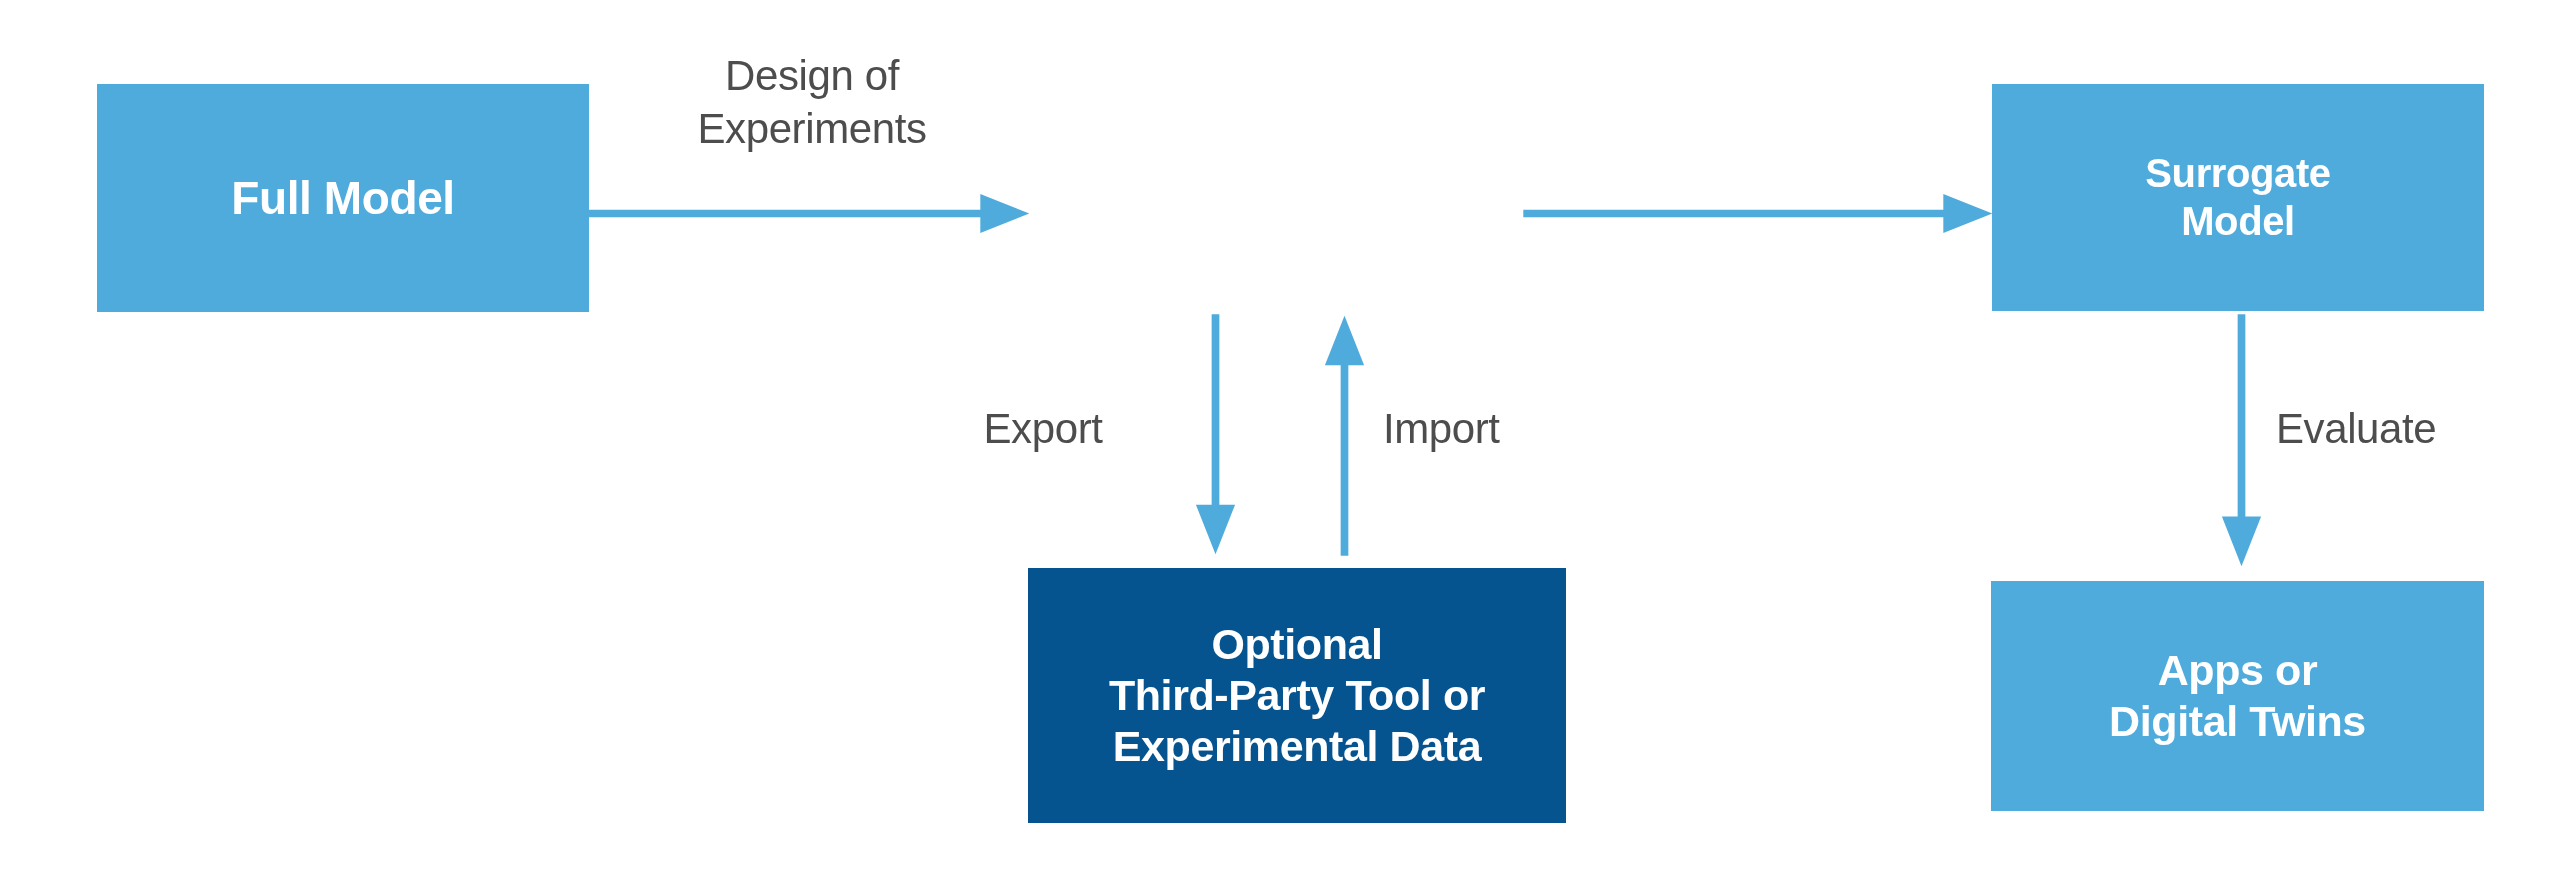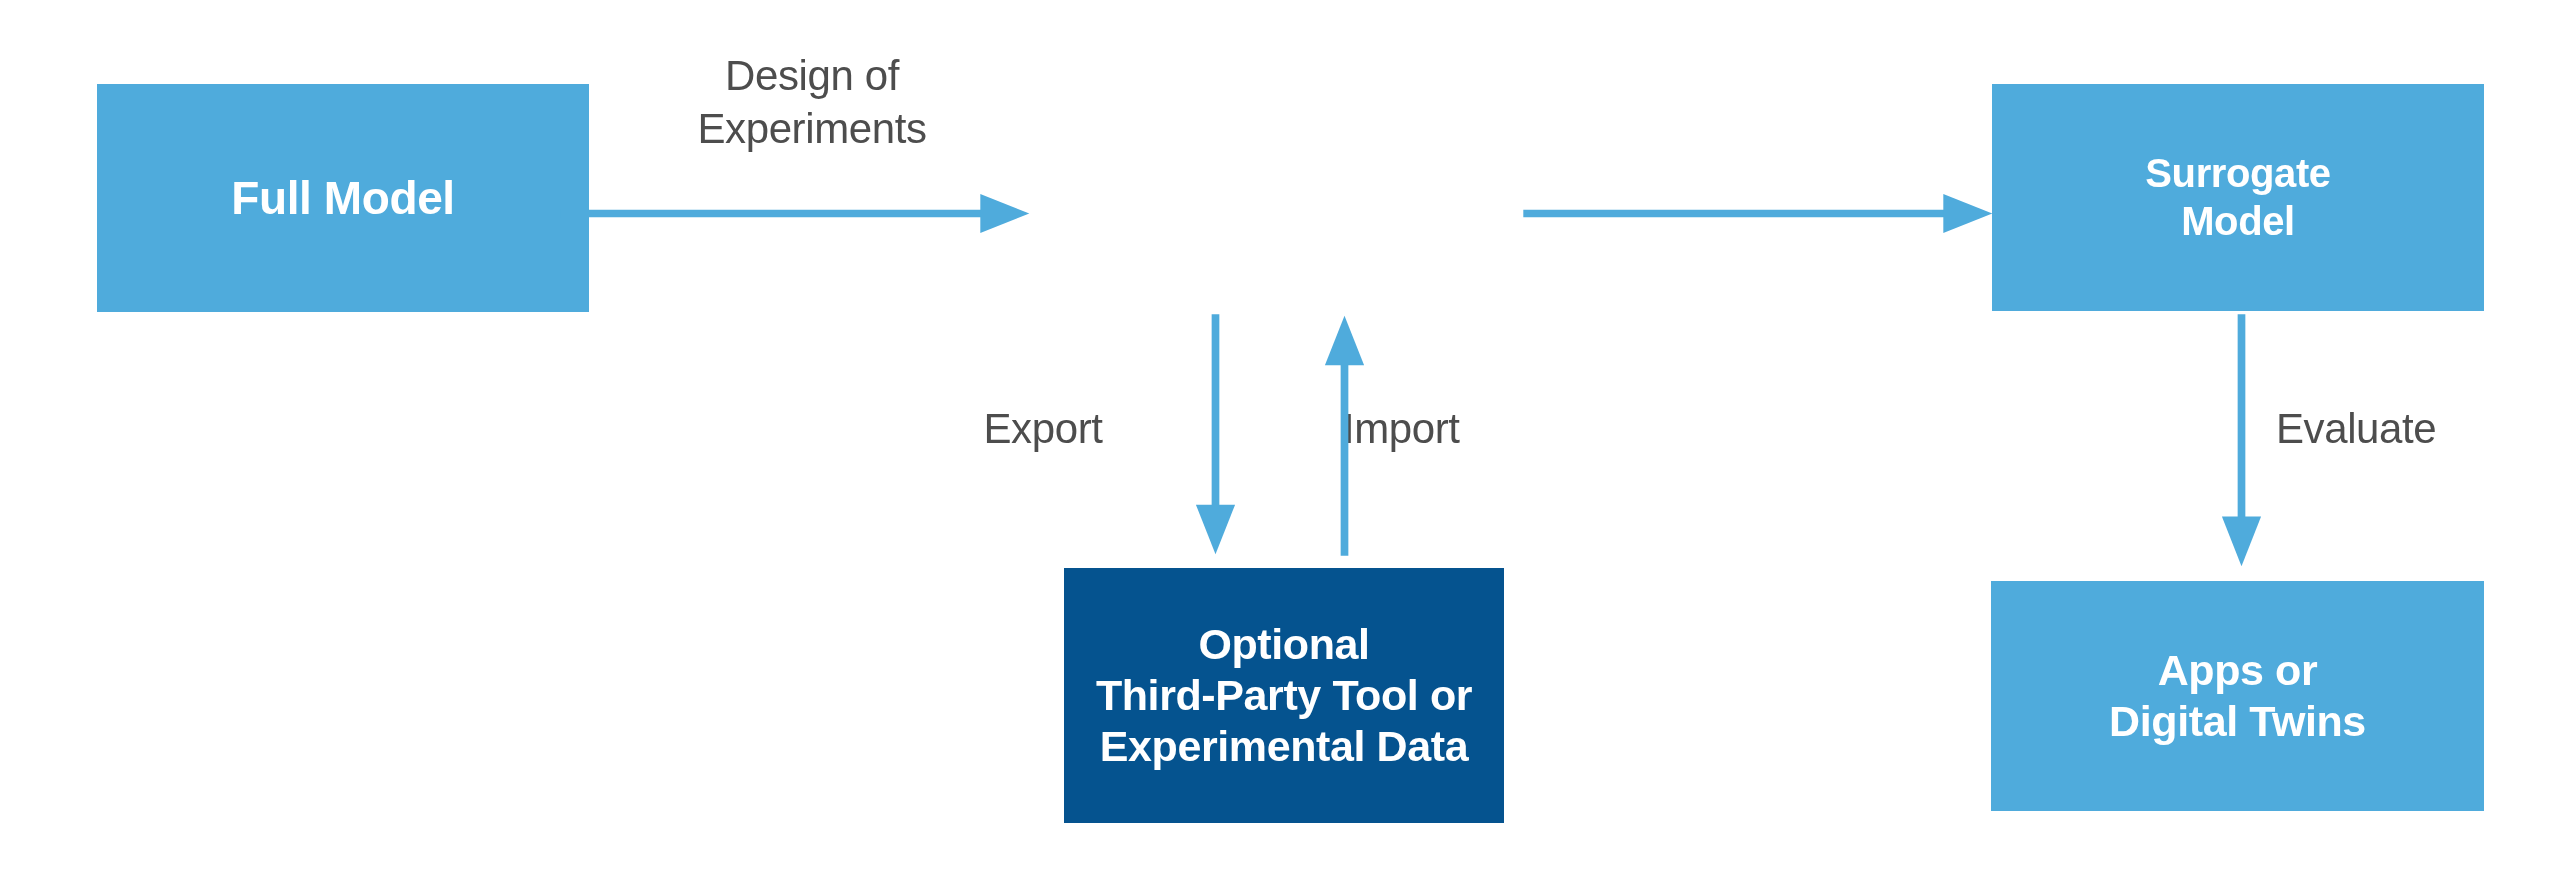--- a/index.html
+++ b/index.html
@@ -36,21 +36,21 @@
   }
   #node-design-data-table {
     left: 1030px; top: 84px; width: 492px; height: 227px;
     font-size: 46px;
   }
   #node-surrogate-model {
     left: 1992px; top: 84px; width: 492px; height: 227px;
     font-size: 40px;
   }
   #node-optional-third-party {
-    left: 1064px; top: 568px; width: 440px; height: 255px;
+    left: 1028px; top: 568px; width: 538px; height: 255px;
     font-size: 43px;
   }
   #node-apps-digital-twins {
     left: 1991px; top: 581px; width: 493px; height: 230px;
     font-size: 43px;
   }
 
   .edge-label {
     position: absolute;
     color: #4D4D4D;
@@ -60,21 +60,21 @@
     letter-spacing: -0.4px;
     white-space: pre-line;
   }
   .edge-label.center { text-align: center; }
   .edge-label.right  { text-align: right; }
   .edge-label.left   { text-align: left; }
 
   #label-design-of-experiments { left: 616px;  top: 50px;  width: 392px; text-align: center; }
   #label-training              { left: 1604px; top: 119px; width: 322px; text-align: center; }
   #label-export                { left: 910px; top: 403px; width: 266px; text-align: center; }
-  #label-import                { left: 1343px; top: 403px; width: 280px; text-align: left; }
+  #label-import                { left: 1383px; top: 403px; width: 280px; text-align: left; }
   #label-evaluate              { left: 2276px; top: 403px; width: 294px; text-align: left; }
 
   .arrow-svg { position: absolute; overflow: visible; }
   #arrow-doe      { left: 560px;  top: 189px; }
   #arrow-training { left: 1523px; top: 189px; }
   #arrow-export   { left: 1191px; top: 314px; }
   #arrow-import   { left: 1320px; top: 314px; }
   #arrow-evaluate { left: 2217px; top: 314px; }
 </style>
 </head>

